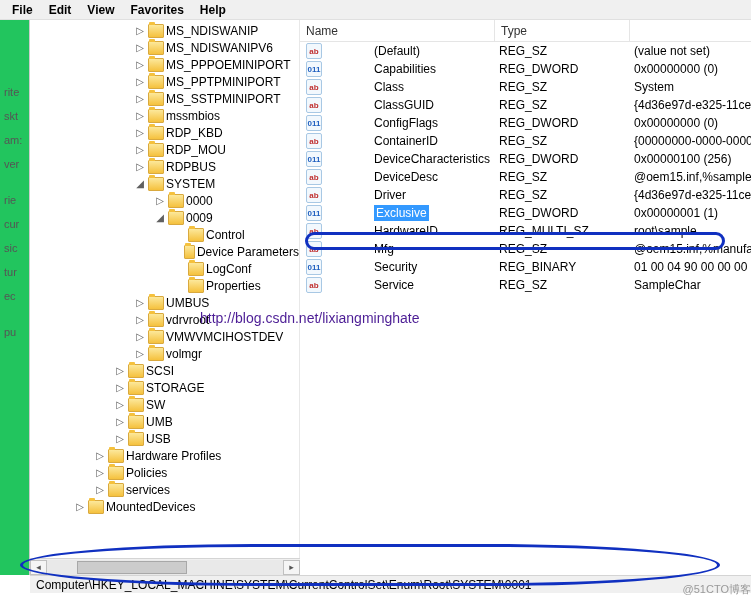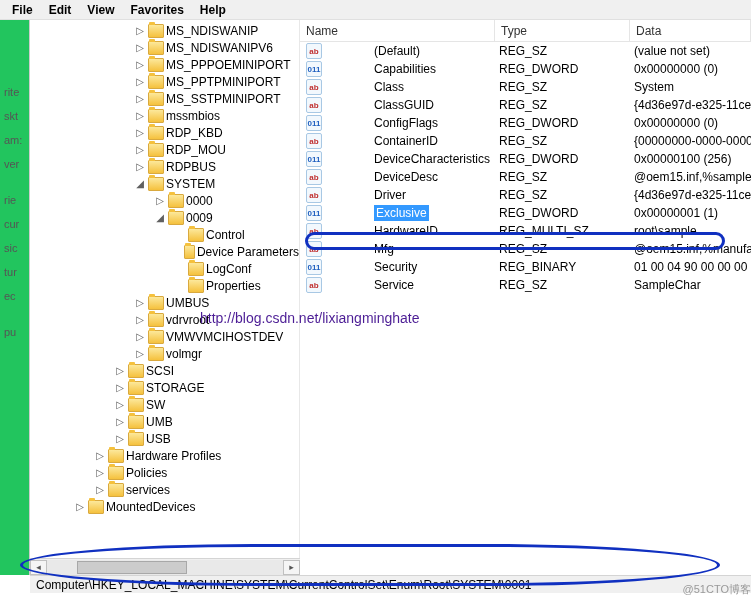--- a/index.html
+++ b/index.html
@@ -211,21 +211,20 @@
           <span class="exp">▷</span>
           <span class="ficon"></span>
           <span>MountedDevices</span>
         </div>
       </div>
   </div>
   <div class="list-panel">
     <div class="list-header">
       <div class="ch-name">Name</div>
       <div class="ch-type">Type</div>
-      <div class="ch-data">Data</div>
     </div>
     <div class="rows" id="rows">
         <div class="row">
           <div class="cell-name">
             <span class="vicon str">ab</span>
             <span class="cell-name-text">(Default)</span>
           </div>
           <div class="cell-type">REG_SZ</div>
           <div class="cell-data">(value not set)</div>
         </div>

